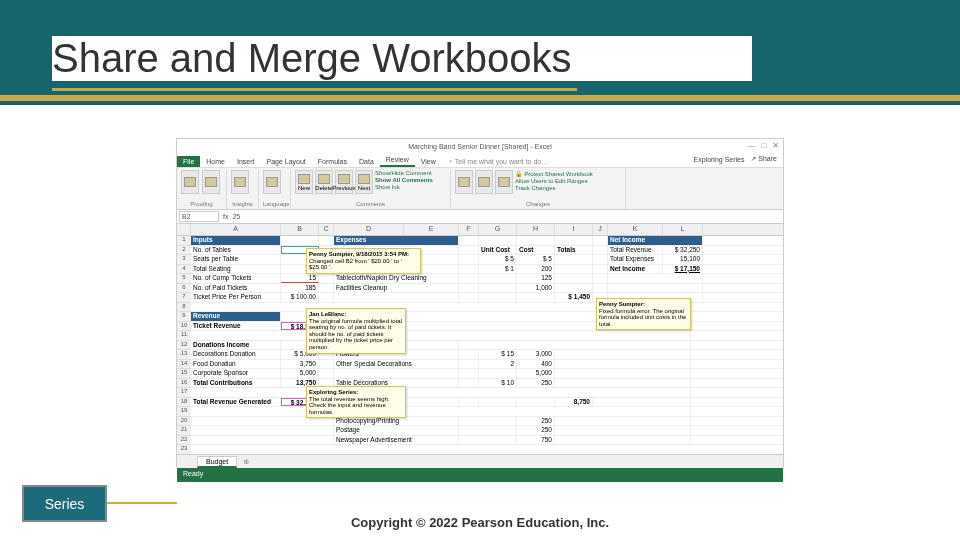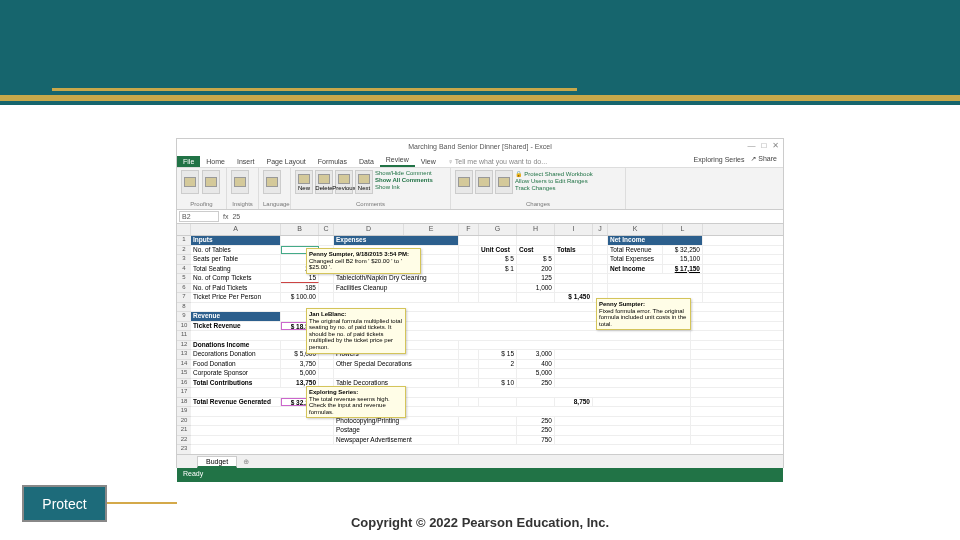--- a/index.html
+++ b/index.html
@@ -42,20 +42,21 @@
 .footer{position:absolute;bottom:10px;left:0;width:960px;text-align:center;font-size:13px;font-weight:bold;color:#333}
 .preview-box{position:absolute;left:22px;bottom:18px;width:85px;height:37px;background:#1d6b7a;border:2px solid #888;color:#fff;display:flex;align-items:center;justify-content:center;font-size:14px}
 .preview-line{position:absolute;left:107px;bottom:36px;width:70px;height:2px;background:#d4a94a}
 .winbtns{position:absolute;right:4px;top:2px;display:flex;gap:6px;font-size:8px;color:#888}
 .share-right{position:absolute;right:6px;top:16px;font-size:7px;color:#444;display:flex;gap:6px;align-items:center}
 </style>
 </head>
 <body>
 
 <div class="slide-header">
+  <div class="title">Share and Merge Workbooks</div>
   <div class="underline"></div>
   <div class="title-underline"></div>
 </div>
 
 <div class="excel">
   <div class="titlebar">
     <span>Marching Band Senior Dinner  [Shared] - Excel</span>
     <div class="winbtns">
         <span>—</span>
         <span>□</span>
@@ -394,16 +395,16 @@
     </div>
   </div>
   <div class="sheettabs">
     <div class="sheettab">Budget</div>
     <span style="margin-left:6px;color:#888">⊕</span>
   </div>
   <div class="statusbar"><span>Ready</span></div>
 </div>
 
 <div class="preview-box">
-    <span>Protect</span>
+    <span>Series</span>
   </div>
 <div class="preview-line"></div>
 <div class="footer">Copyright © 2022 Pearson Education, Inc.</div>
 
 </body></html>

